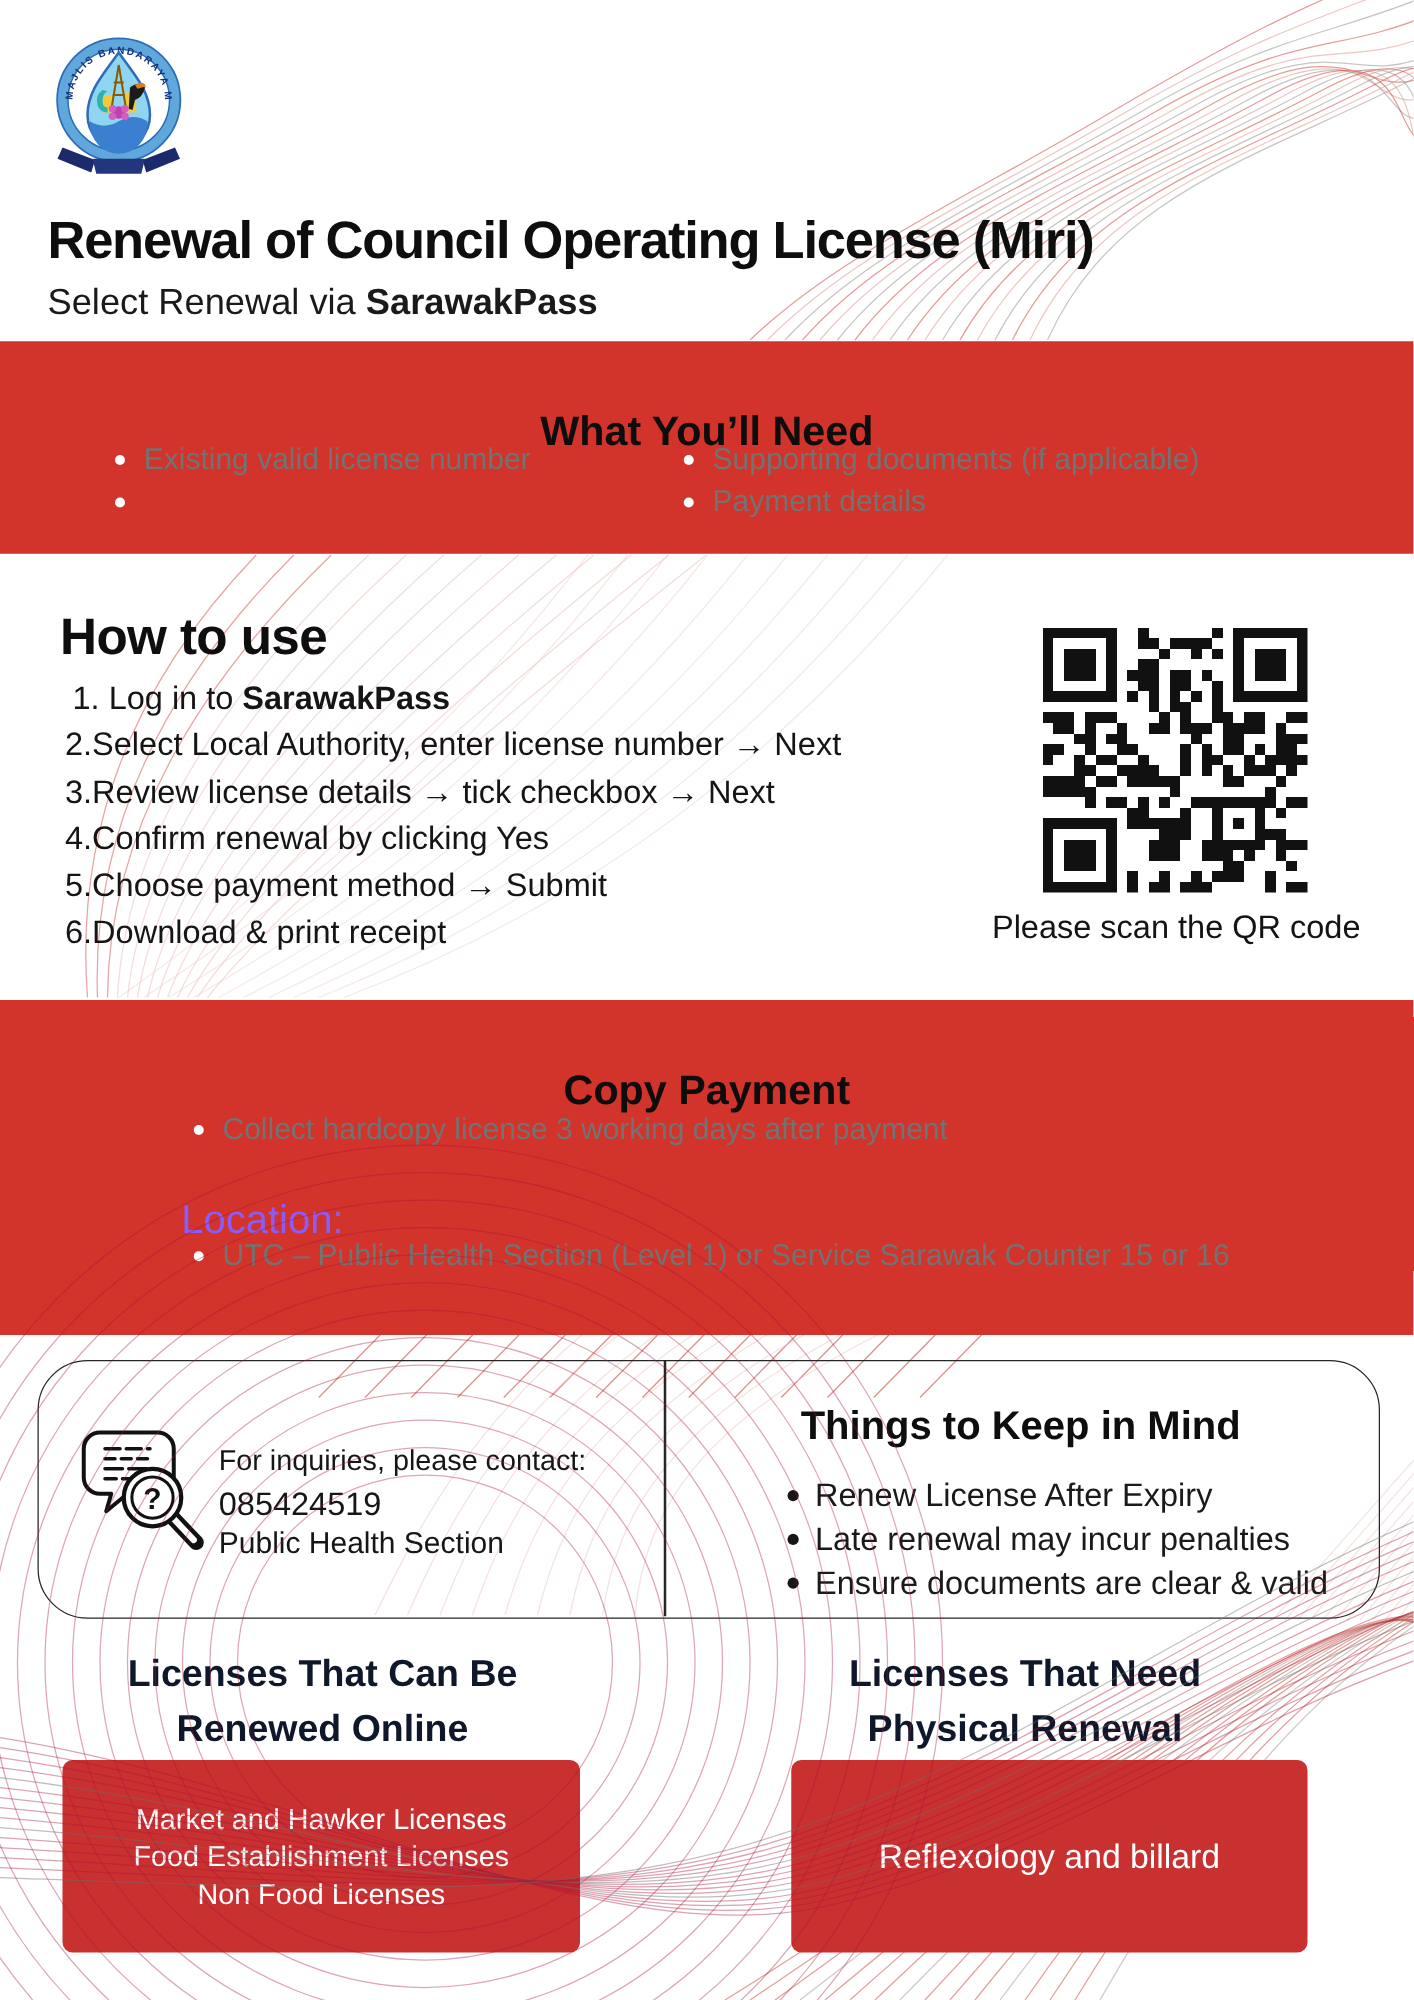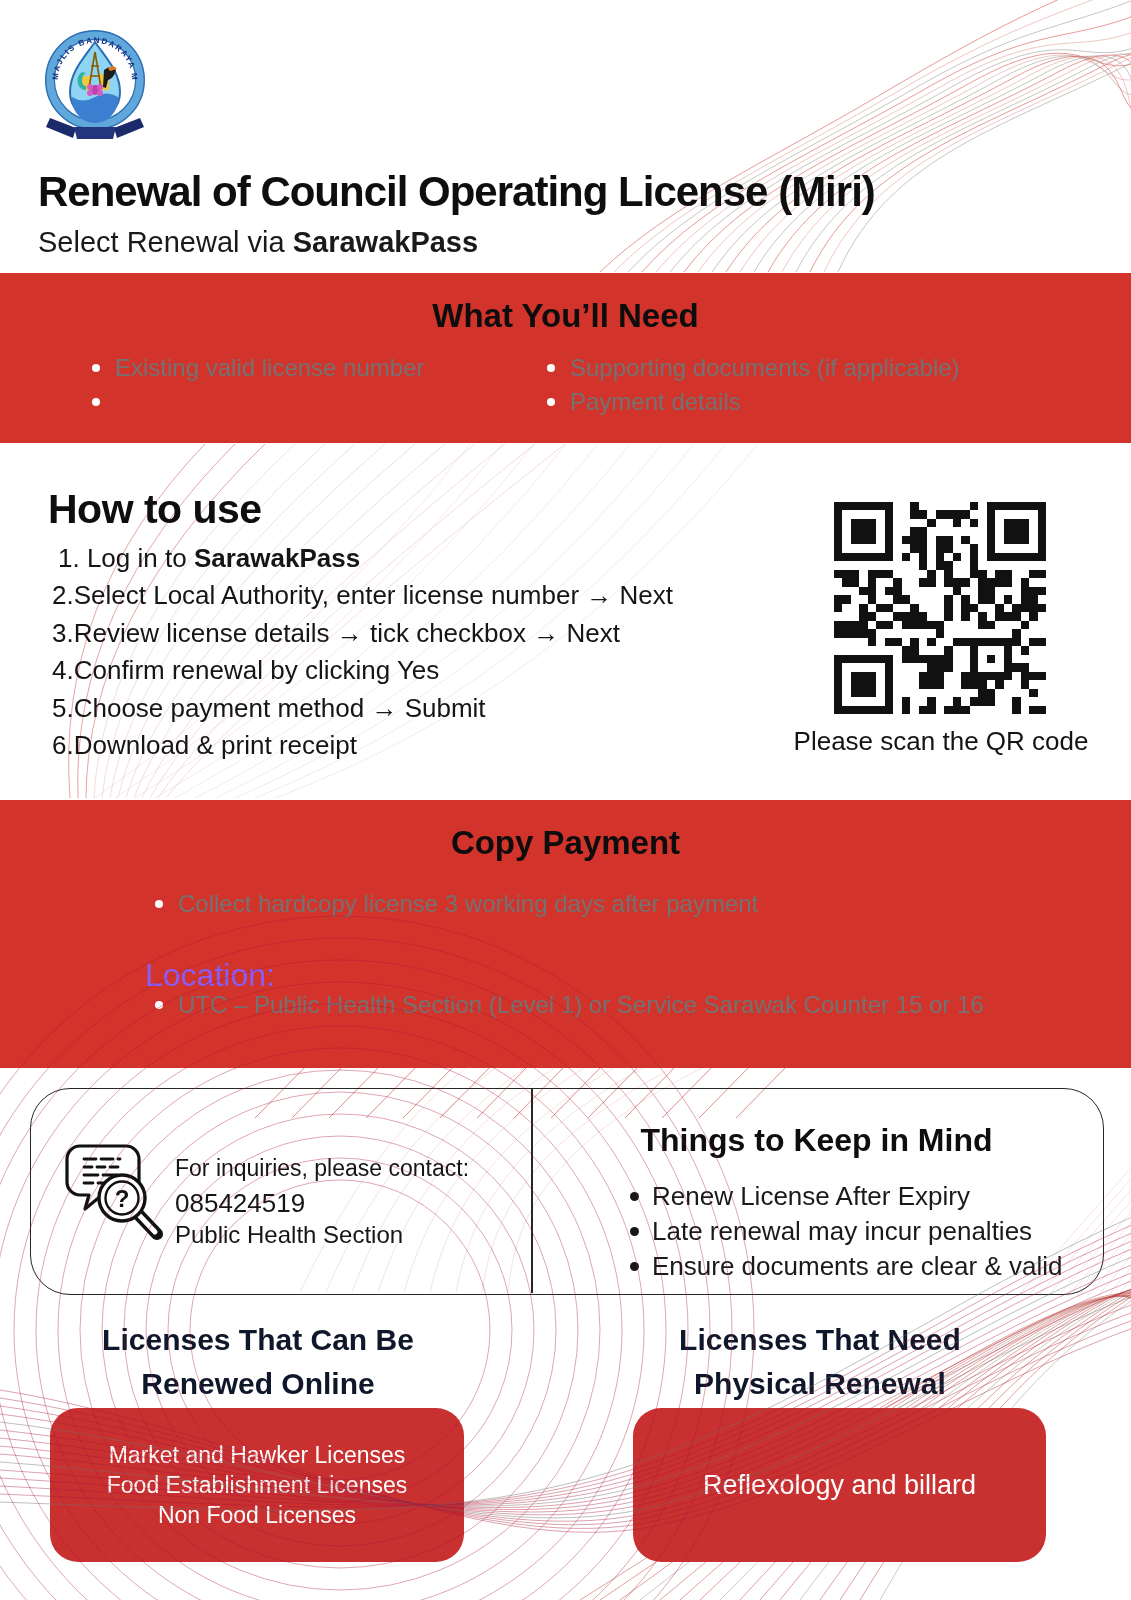--- a/index.html
+++ b/index.html
@@ -14,21 +14,21 @@
   
   .title{left:38px;top:168px;width:1080px;font-size:42px;line-height:48px;font-weight:bold;
          letter-spacing:-1px;color:#0e0e0e;white-space:nowrap;}
   .subtitle{left:38px;top:226px;font-size:29px;color:#1a1a1a;white-space:pre;}
   .subtitle b{font-weight:bold;}
 
   
   .band{left:0;width:1131px;background:var(--band-red,#d2332b);}
   #band1{top:273px;height:170px;}
   #band2{top:800px;height:268px;}
-  .band-title{left:0;width:1131px;text-align:center;font-size:33px;font-weight:bold;color:#0d0d0d;}
+  .band-title{left:0;width:1131px;text-align:center;font-size:33px;font-weight:bold;color:#0d0d0d;margin-top:29px;}
 
   .wrow{position:absolute;display:flex;align-items:center;gap:15px;color:#737373;font-size:24px;height:34px;}
   .wdot{width:8px;height:8px;min-width:8px;border-radius:50%;background:#ffffff;}
   .wlabel{position:absolute;color:#8b5cf6;font-size:32px;}
 
   
   .h2use{left:48px;top:486px;font-size:41px;font-weight:bold;color:#0e0e0e;letter-spacing:-0.5px;}
   .step{position:absolute;left:52px;height:37px;display:flex;align-items:center;
         font-size:26px;color:#151515;white-space:pre;}
   .step b{font-weight:bold;}
@@ -41,21 +41,21 @@
   .info-box{left:30px;top:1088px;width:1072px;height:205px;border:1.6px solid #262626;
             border-radius:40px;background:transparent;}
   .info-divider{left:531px;top:1088px;width:1.6px;height:205px;background:#262626;}
   .contact-line{position:absolute;left:175px;color:#161616;}
   .things-title{left:531px;top:1122px;width:571px;text-align:center;font-size:32px;font-weight:bold;color:#0e0e0e;}
   .krow{position:absolute;display:flex;align-items:center;gap:13px;color:#1a1a1a;font-size:26px;height:34px;}
   .kdot{width:9px;height:9px;min-width:9px;border-radius:50%;background:#161616;}
 
   
   .bottom-head{position:absolute;text-align:center;font-size:30px;line-height:44px;font-weight:bold;color:#0f172a;}
-  .red-box{position:absolute;top:1408px;height:154px;background:var(--box-red,#c93030);border-radius:28px;
+  .red-box{position:absolute;top:1408px;height:154px;background:var(--box-red,#c93030);border-radius:8px;
            display:flex;flex-direction:column;align-items:center;justify-content:center;color:#fff;}
   #box-online{left:50px;width:414px;font-size:23px;line-height:30px;text-align:center;}
   #box-physical{left:633px;width:413px;font-size:27px;text-align:center;}
 </style>
 </head>
 <body>
 
 <div class="poster">
 
   <svg id="decoA" class="deco" width="1131" height="1600">

